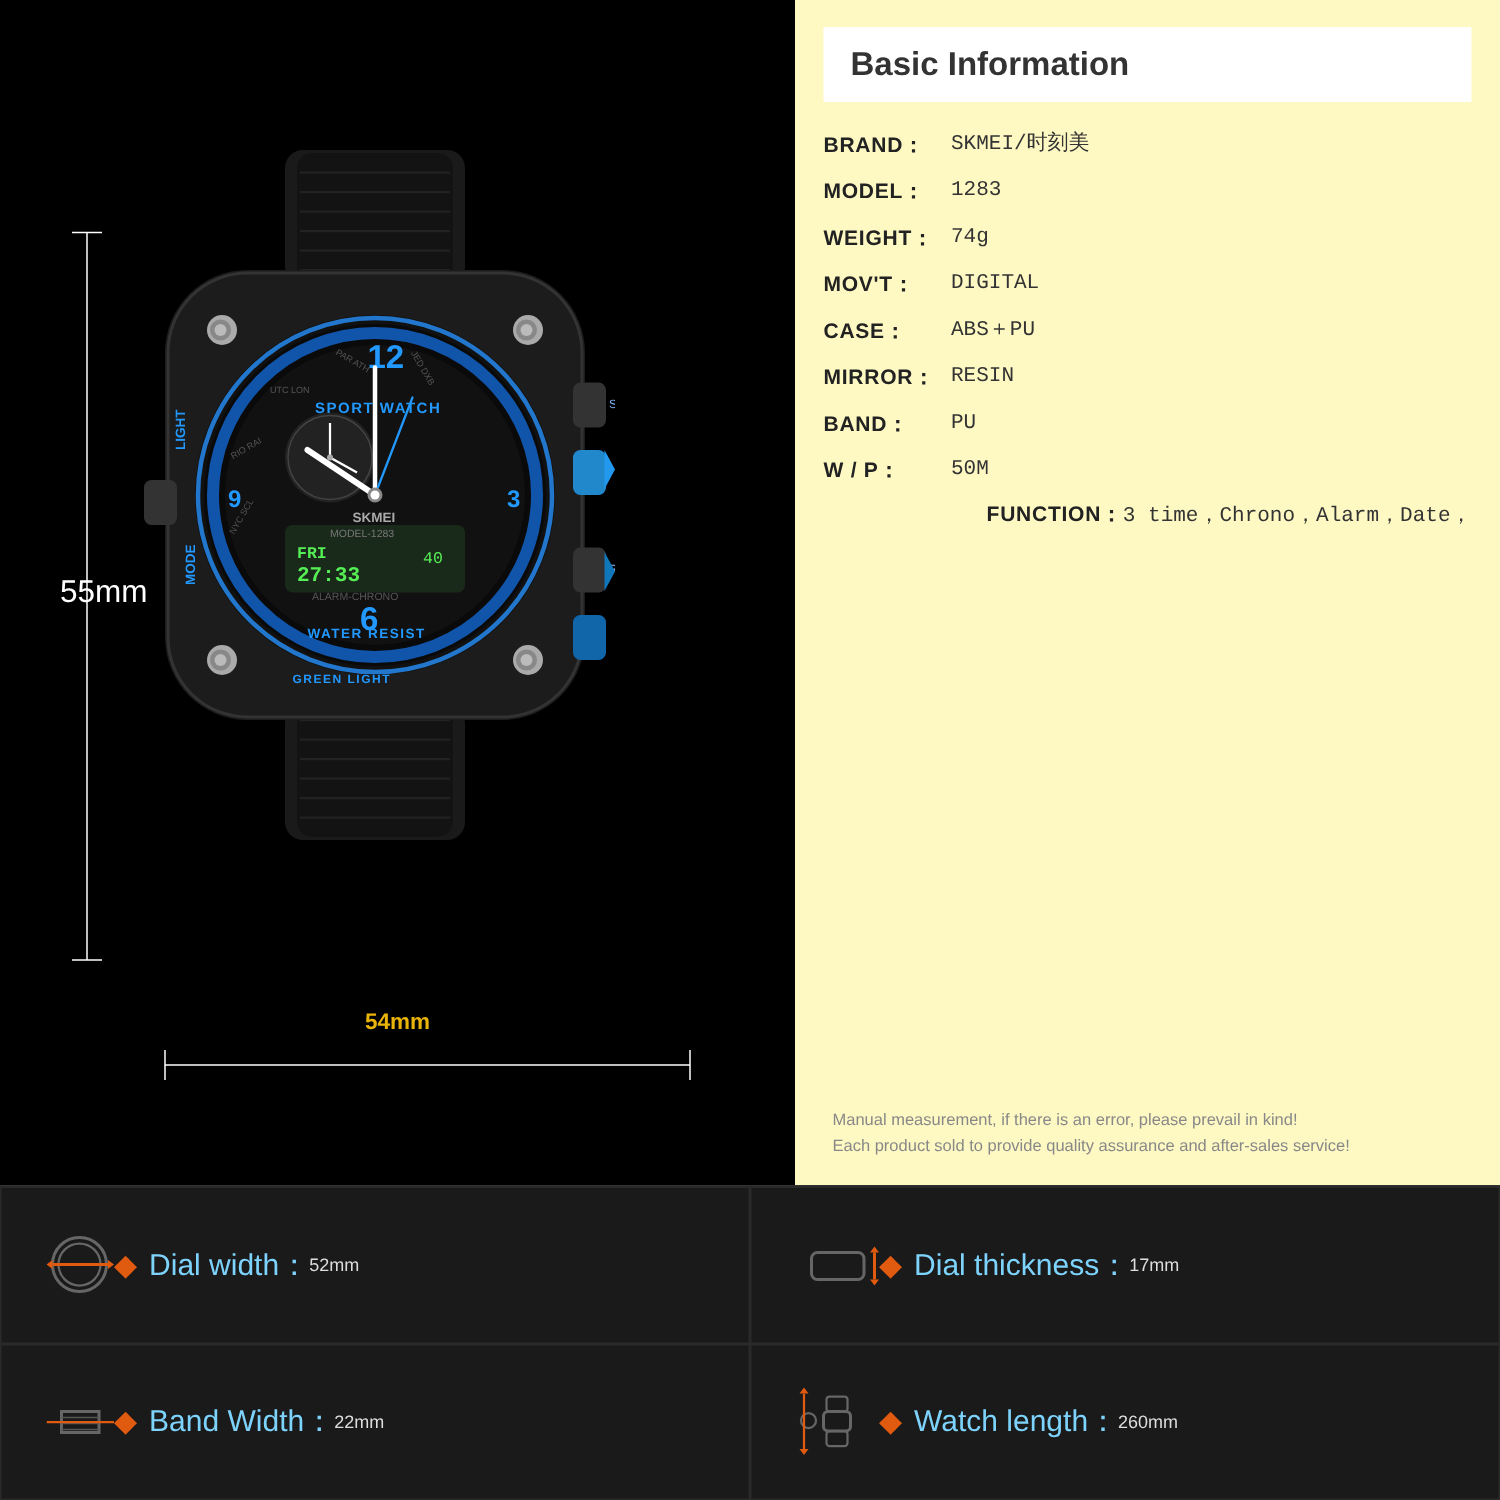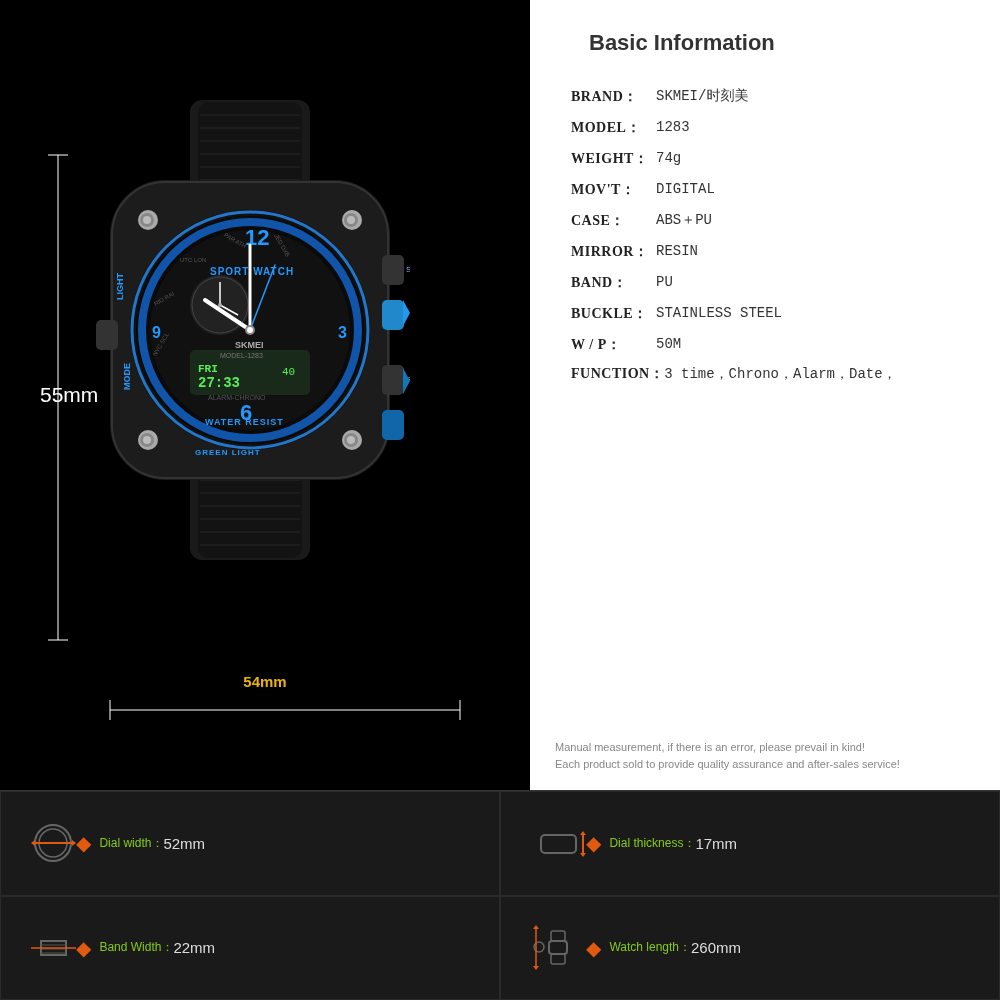--- a/index.html
+++ b/index.html
@@ -61,22 +61,22 @@
       position: absolute;
       top: 0; left: 0;
       width: 100%;
       height: 100%;
       pointer-events: none;
     }
 
     
     .info-panel {
       flex: 1;
-      background: #ffffff;
-      padding: 18px 41px;
+      background: #fef9c3;
+      padding: 18px 19px;
       position: relative;
     }
 
     .info-title-box {
       background: #fff;
       padding: 12px 18px;
       margin-bottom: 18px;
     }
 
     .info-title {
@@ -90,33 +90,33 @@
       margin-bottom: 10px;
       font-size: 14px;
       line-height: 1.5;
     }
 
     .info-label {
       font-weight: bold;
       color: #222;
       min-width: 85px;
       letter-spacing: 0.5px;
-      font-family: Liberation Serif, serif;
     }
 
     .info-value {
       color: #333;
       font-family: Liberation Mono, monospace;
     }
 
     .info-function-row {
       display: flex;
       flex-direction: column;
       margin-bottom: 10px;
       font-size: 14px;
+      align-items: flex-end;
     }
 
     .info-function-row .info-label {
       font-weight: bold;
     }
 
     .info-note {
       position: absolute;
       bottom: 18px;
       left: 25px;
@@ -144,27 +144,27 @@
       border: 1px solid #2a2a2a;
     }
 
     .spec-arrow {
       color: #e05a10;
       font-size: 20px;
       margin-right: 8px;
     }
 
     .spec-text {
-      color: #84cc16;
-      font-size: 12px;
+      color: #7dd3fc;
+      font-size: 20px;
     }
 
     .spec-value {
       color: #ddd;
-      font-size: 15px;
+      font-size: 12px;
     }
   </style>
 </head>
 <body>
 
 <div class="main-container">
 
   <div class="top-section">
 
     <div class="watch-area">
@@ -329,24 +329,20 @@
       </div>
       <div class="info-row">
         <span class="info-label">MIRROR：</span>
         <span class="info-value">RESIN</span>
       </div>
       <div class="info-row">
         <span class="info-label">BAND：</span>
         <span class="info-value">PU</span>
       </div>
       <div class="info-row">
-        <span class="info-label">BUCKLE：</span>
-        <span class="info-value">STAINLESS STEEL</span>
-      </div>
-      <div class="info-row">
         <span class="info-label">W / P：</span>
         <span class="info-value">50M</span>
       </div>
 
       <div class="info-function-row">
         <div style="display:flex; flex-wrap:wrap;">
           <span class="info-label">FUNCTION：</span>
           <span class="info-value">3 time，Chrono，Alarm，Date，</span>
         </div>
       </div>

